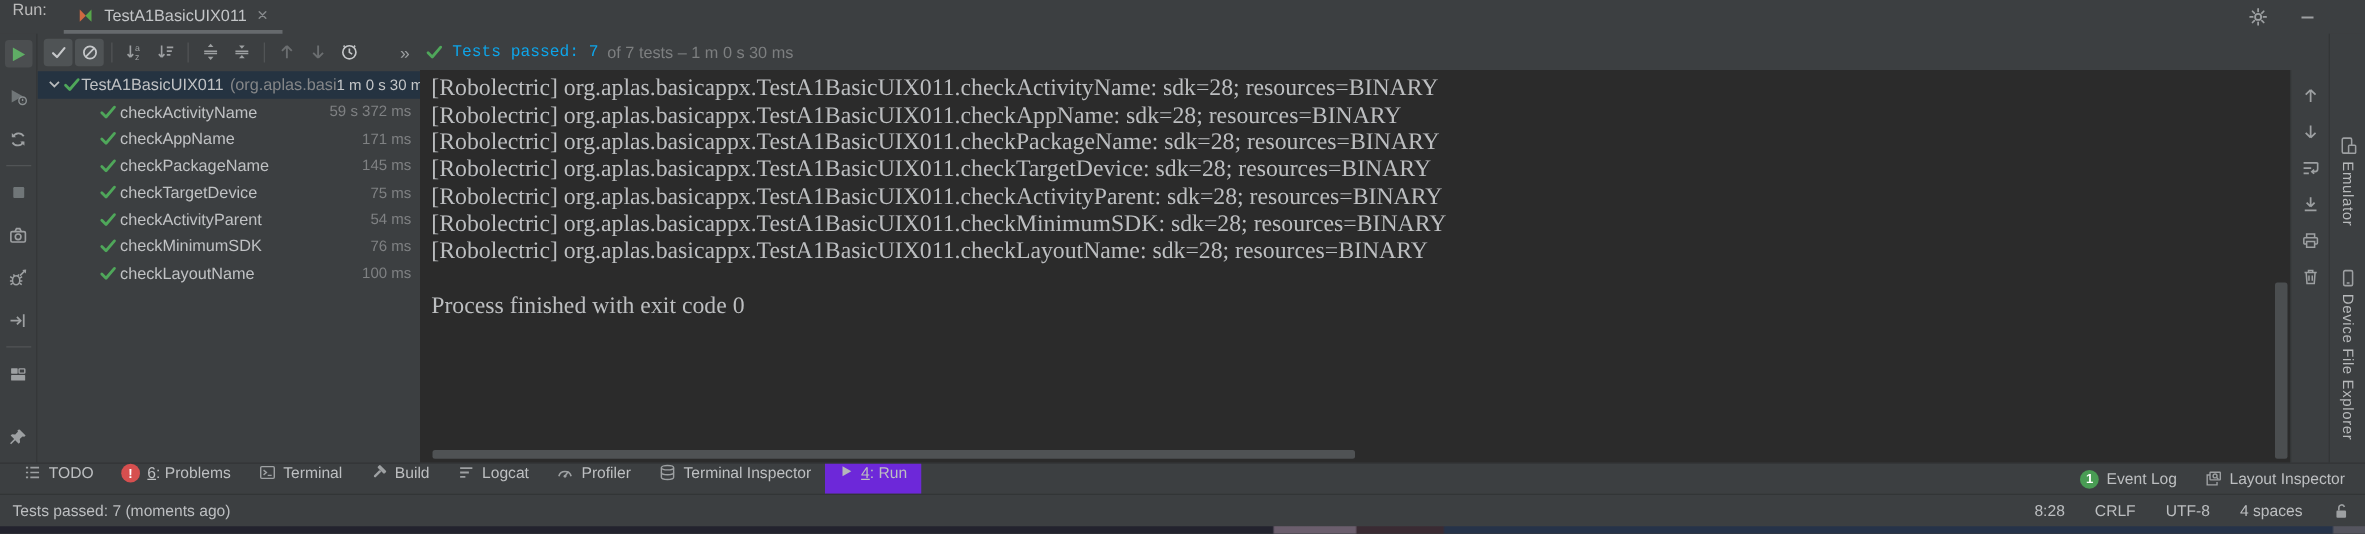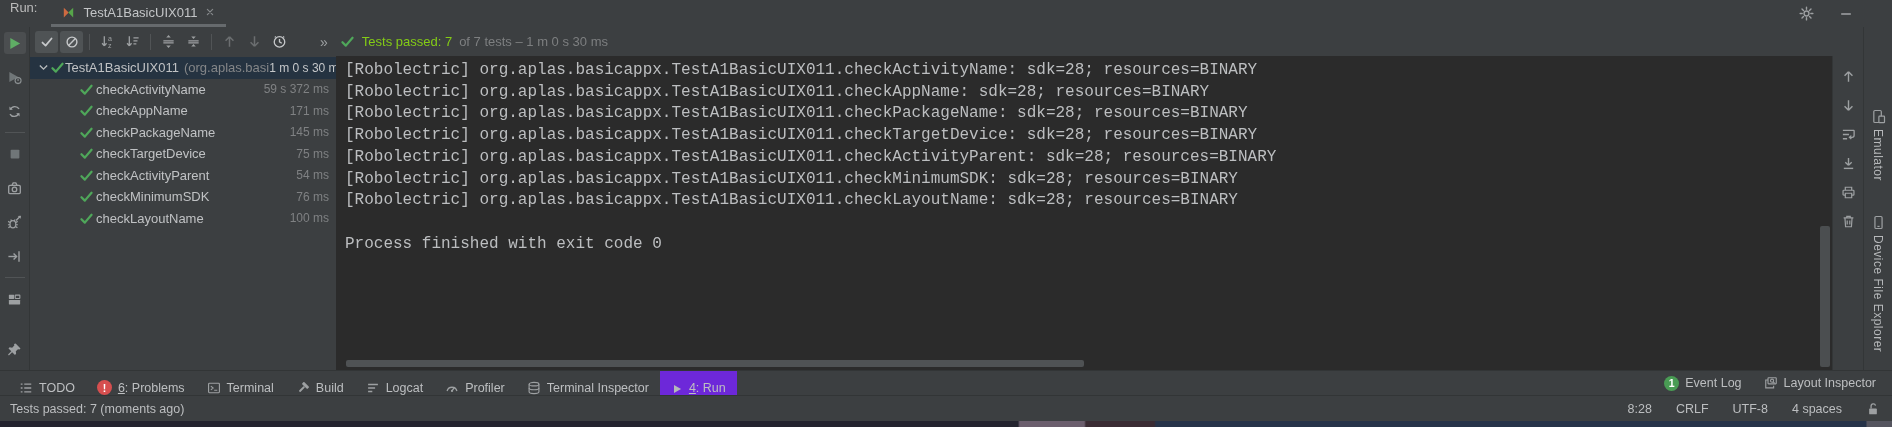--- a/index.html
+++ b/index.html
@@ -29,57 +29,57 @@
 
   .center { flex:1 1 auto; display:flex; flex-direction:column; min-width:0; }
 
   .toolbar { height:29px; flex:0 0 29px; display:flex; align-items:center; }
   .toolbar-left { width:284px; flex:0 0 284px; display:flex; align-items:center; padding-left:5px; gap:2px; }
   .tb-btn { width:23px; height:22px; display:flex; align-items:center; justify-content:center; border-radius:3px; }
   .tb-btn.toggled { background:#4f5355; }
   .tb-sep { width:1px; height:16px; background:#515456; margin:0 4px; }
   .more-chevron { color:#9da0a2; font-size:14px; margin:0 12px 0 6px; }
   .run-status { display:flex; align-items:center; gap:7px; white-space:nowrap; }
-  .status-strong { color:#84cc16; }
+  .status-strong { color:#0ea5e9;font-family:Liberation Mono, monospace; }
   .status-dim { color:#7d7f80; }
 
   .content { flex:1 1 auto; display:flex; min-height:0; }
 
   .tree { width:306px; flex:0 0 306px; background:var(--panel,#3c3f41); padding-top:1px; overflow:hidden; }
   .tree-row { height:21.5px; display:flex; align-items:center; padding-right:7px; white-space:nowrap; }
   .tree-row.selected { background:var(--selection,#253341); }
   .tree-row.child { padding-left:46px; }
   .twisty { width:17px; margin-left:7px; display:flex; align-items:center; }
   .tree-check { width:20px; display:flex; align-items:center; }
   .row-name { color:#c0c2c4; }
   .row-pkg { color:#848688; margin-left:5px; }
   .row-time { margin-left:auto; color:#7f8183; font-size:12px; }
   .tree-row.selected .row-time { color:#c6c8ca; }
 
   .console { flex:1 1 auto; background:var(--console,#2b2b2b); position:relative; overflow:hidden;
-             font-family:Liberation Mono, monospace; font-size:16px; line-height:21.7px;
+             font-family:Liberation Serif, serif; font-size:19px; line-height:21.7px;
              color:#bcbec0; padding:4px 0 0 9px; }
   .console-line { white-space:pre; }
   .hscrollbar { position:absolute; left:10px; bottom:3px; width:738px; height:7px; background:#4f5254; border-radius:2px; }
   .vscrollbar { position:absolute; right:2px; top:54%; height:45%; width:10px; background:#4b4e50; border-radius:2px; }
 
   .console-actions { width:31px; flex:0 0 31px; background:var(--panel,#3c3f41); border-left:1px solid #333637;
                      display:flex; flex-direction:column; align-items:center; padding-top:9px; gap:7px; }
   .ca-btn { width:22px; height:22px; display:flex; align-items:center; justify-content:center; border-radius:3px; }
 
   .right-strip { width:29px; flex:0 0 29px; background:var(--panel,#3c3f41); border-left:1px solid #333637;
                  display:flex; flex-direction:column; align-items:center; padding-top:82px; gap:34px; }
   .tw-side-btn { display:flex; flex-direction:column; align-items:center; gap:5px; }
   .tw-side-label { writing-mode:vertical-rl; font-size:12px; color:#b7b9bb; letter-spacing:0.5px; }
 
   
   .toolwindow-bar { height:25px; flex:0 0 25px; display:flex; align-items:center; border-top:1px solid #323536;
                     font-size:12.5px; }
   .tw-tabs { display:flex; align-items:center; height:100%; margin-left:8px; }
-  .tw-tab { display:flex; align-items:flex-end; gap:6px; height:100%; padding:0 11px; color:#bdbfc1; }
+  .tw-tab { display:flex; align-items:flex-start; gap:6px; height:100%; padding:0 11px; color:#bdbfc1; }
   .tw-tab.selected { background:#6d28d9; }
   .tw-tab u { text-decoration:underline; }
   .badge { width:15px; height:15px; border-radius:50%; display:flex; align-items:center; justify-content:center;
            font-size:10.5px; font-weight:bold; color:#fff; }
   .badge-red { background:var(--red,#d64f4f); }
   .badge-green { background:var(--green,#499c54); }
   .tw-right { margin-left:auto; display:flex; align-items:center; gap:22px; margin-right:16px; }
   .tw-item { display:flex; align-items:center; gap:6px; color:#bdbfc1; }
 
   .status-bar { height:26px; flex:0 0 26px; display:flex; align-items:center; border-top:1px solid #323536;

